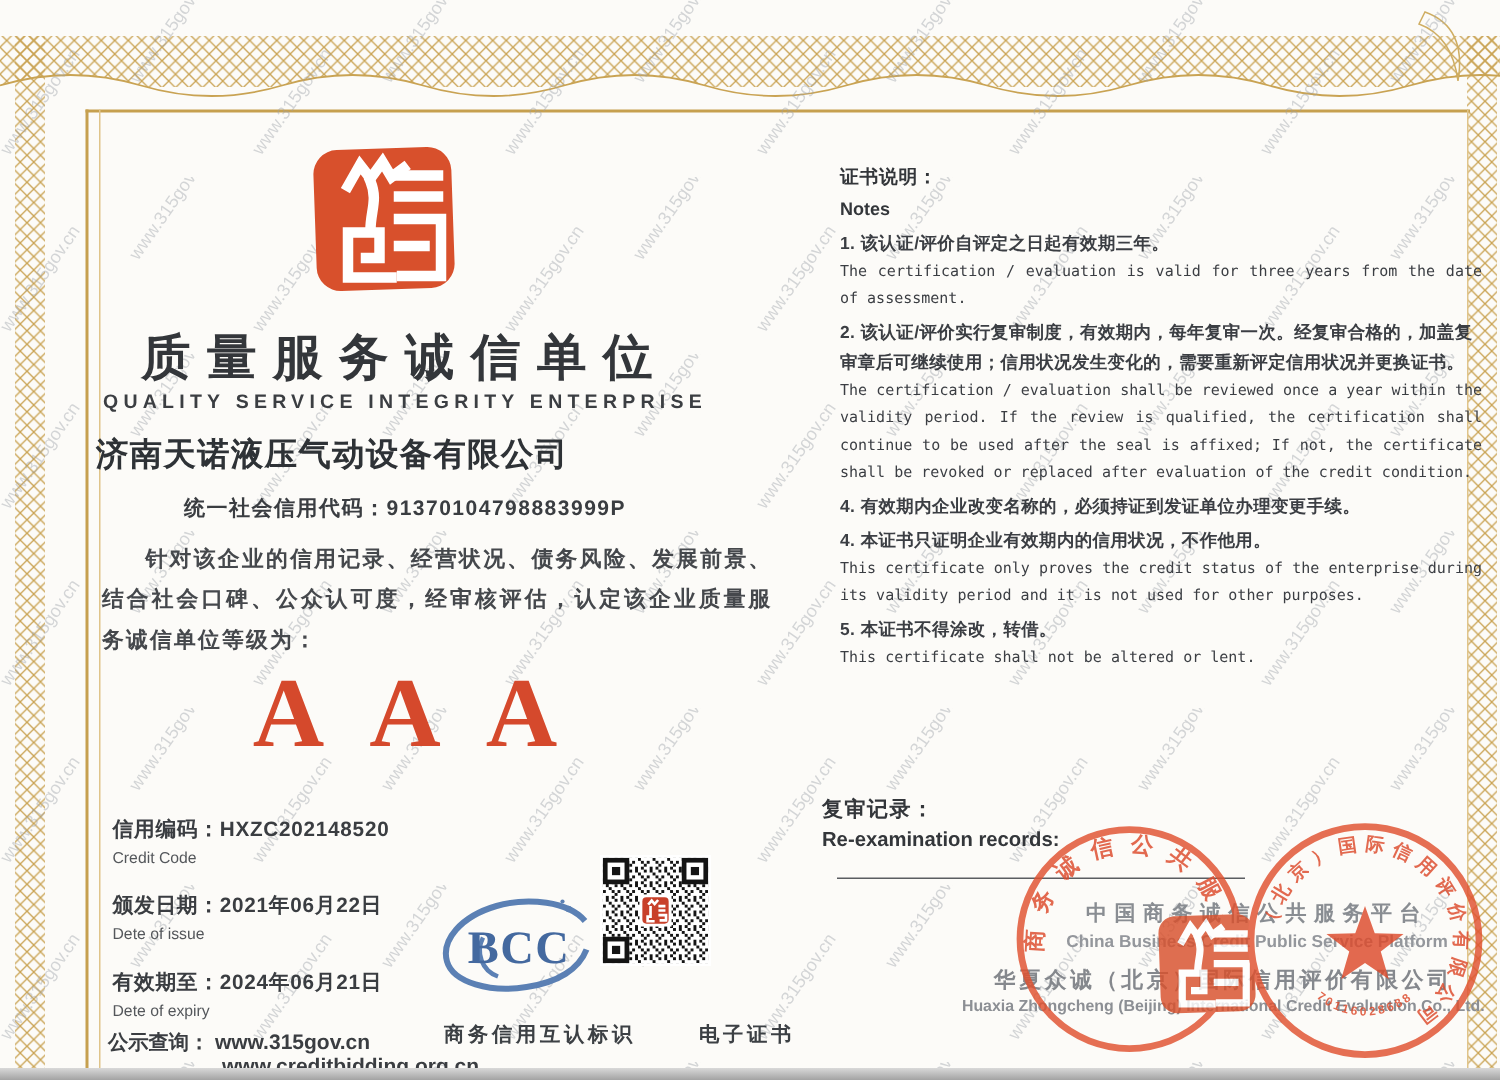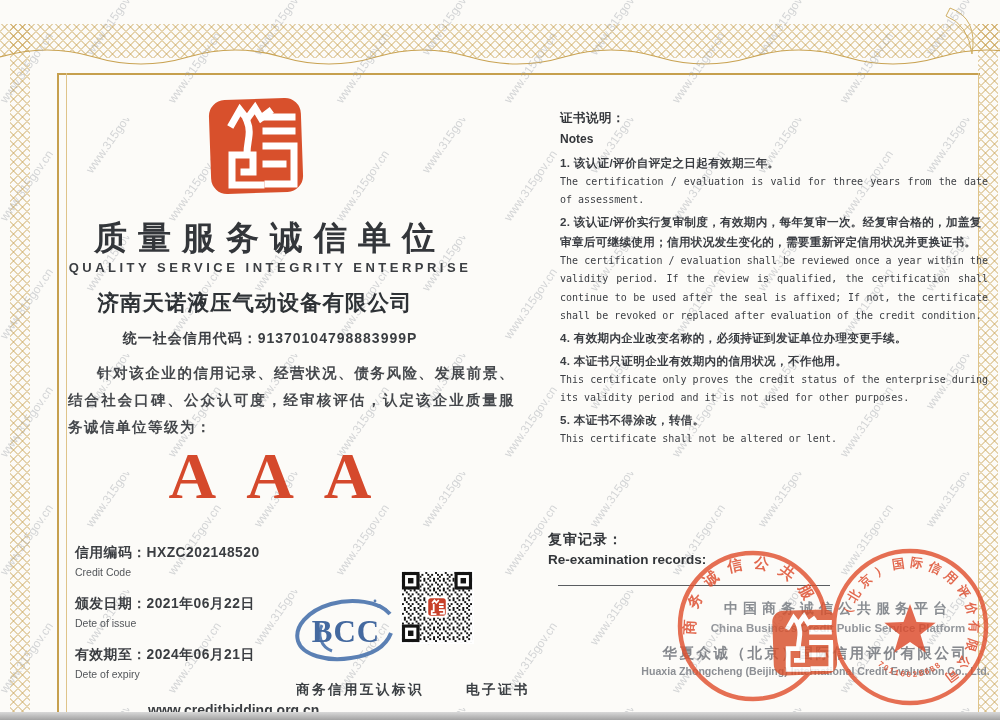--- a/index.html
+++ b/index.html
@@ -16,21 +16,21 @@
   
   .wm-svg{position:absolute;left:0;top:0;z-index:2;}
 
   
   .content{position:absolute;left:0;top:0;width:1000px;height:720px;z-index:3;}
 
   .title-cn{left:55px;top:216px;width:430px;text-align:center;font-size:33px;font-weight:900;
             letter-spacing:11px;color:#33363a;}
   .title-en{left:55px;top:260px;width:430px;text-align:center;font-size:13px;font-weight:700;
             letter-spacing:3.5px;color:#3b3e42;}
-  .company{left:40px;top:288px;width:430px;text-align:center;font-size:21.5px;font-weight:800;
+  .company{left:64px;top:288px;width:430px;text-align:left;font-size:21.5px;font-weight:800;
            letter-spacing:1px;color:#2e3236;}
   .uscc{left:55px;top:330px;width:430px;text-align:center;font-size:14px;font-weight:700;
         letter-spacing:1px;color:#3a3d41;}
   .paragraph{left:68px;top:360px;width:447px;font-size:14.5px;font-weight:600;line-height:1.85;
              letter-spacing:1.5px;text-align:justify;text-indent:2em;color:#45484c;}
   .grade{left:55px;top:438px;width:430px;text-align:center;font-family:"Liberation Serif",serif;
          font-size:66px;font-weight:700;letter-spacing:30px;color:#d5492c;text-indent:30px;}
 
   .credit-rows{left:75px;top:543px;width:230px;}
   .credit-row{margin-bottom:14px;}
@@ -145,20 +145,24 @@
       <div class="credit-row">
         <div class="lbl"><span>颁发日期：</span><span>2021年06月22日</span></div>
         <div class="sub">Dete of issue</div>
       </div>
       <div class="credit-row">
         <div class="lbl"><span>有效期至：</span><span>2024年06月21日</span></div>
         <div class="sub">Dete of expiry</div>
       </div>
     </div>
 
+    <div class="abs query">
+      <span>公示查询：</span>
+      <span class="u">www.315gov.cn</span>
+    </div>
     <div class="abs query2">www.creditbidding.org.cn</div>
 
     <svg class="abs" style="left:293px;top:597px;" width="104" height="66" viewBox="0 0 104 66">
       <path d="M97,17 C86,4 59,1 38,7 C14,14 1,30 5,44 C9,58 34,65 58,61 C79,58 93,49 98,36" fill="none" stroke="#5b80b4" stroke-width="4"></path>
       <path d="M29,28 C24,38 28,50 39,54" fill="none" stroke="#5b80b4" stroke-width="3"></path>
       <circle cx="86" cy="9" r="2.1" fill="#5b80b4"></circle>
       <circle cx="93" cy="13" r="1.6" fill="#5b80b4"></circle>
       <circle cx="82" cy="4" r="1.4" fill="#5b80b4"></circle>
       <text x="53" y="45" text-anchor="middle" font-family="Liberation Serif, serif" font-weight="bold" font-size="31" fill="#44699f" letter-spacing="1">BCC</text>
     </svg>

